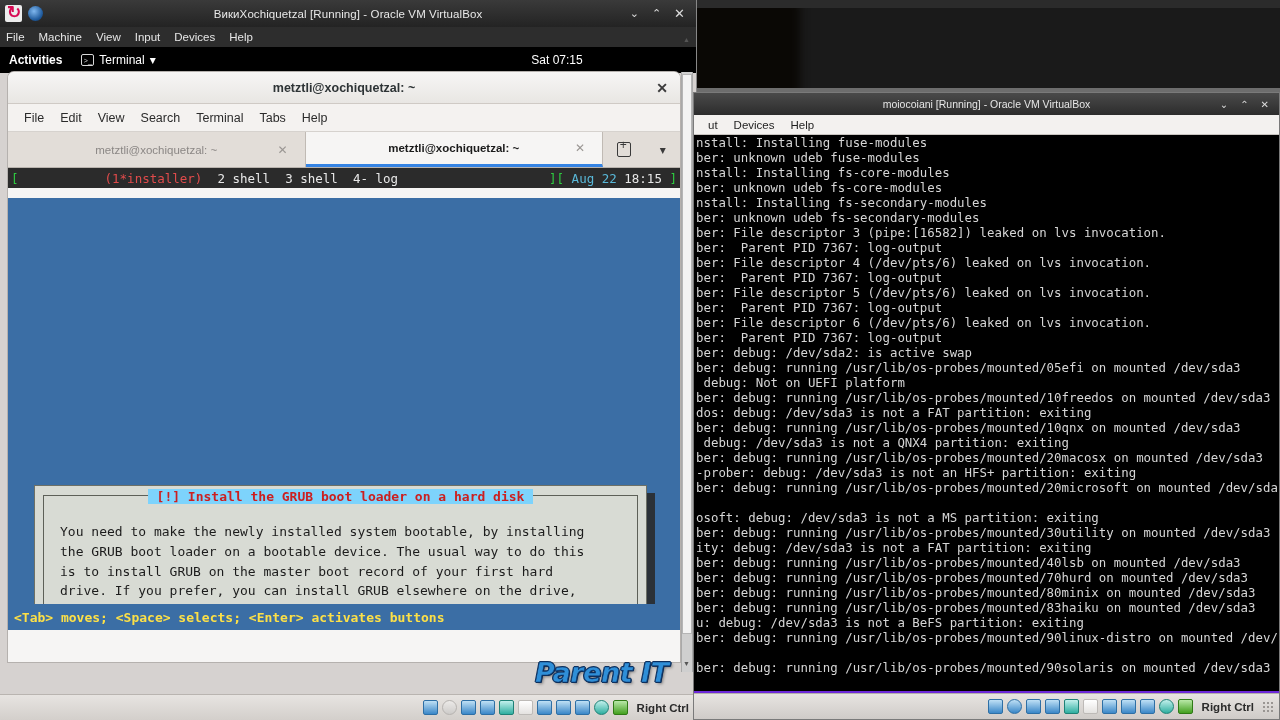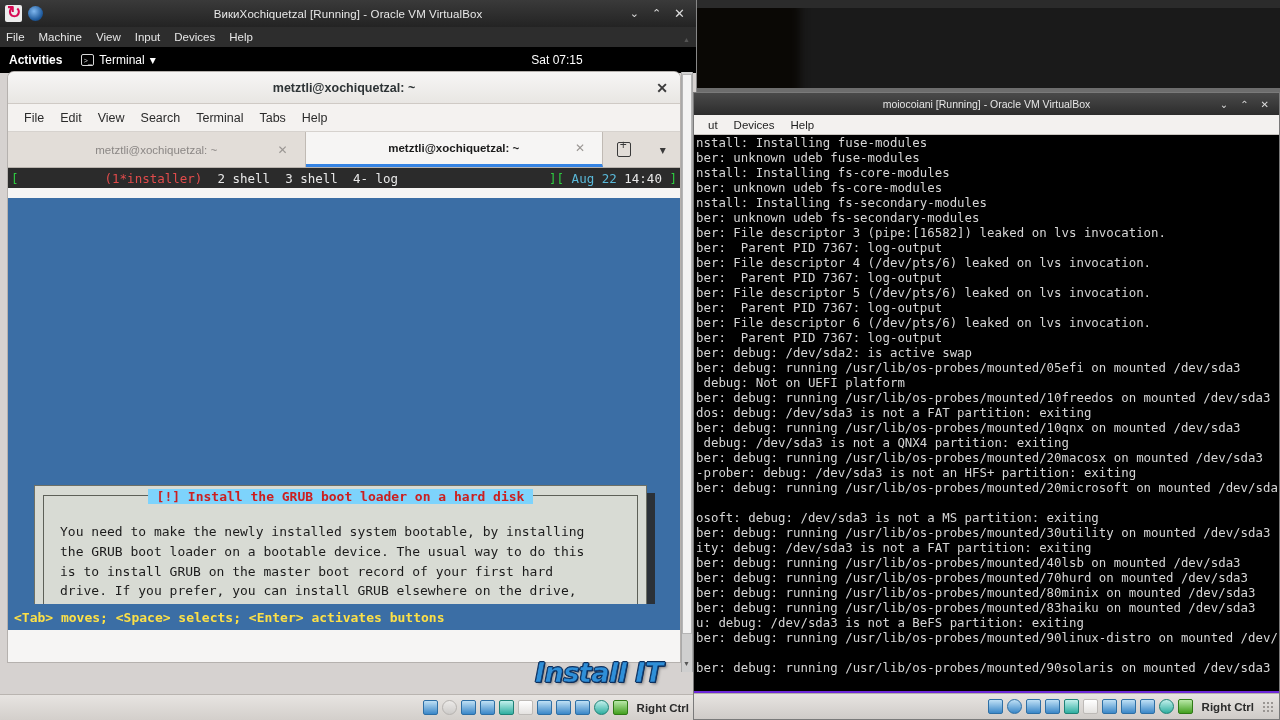--- a/index.html
+++ b/index.html
@@ -360,21 +360,21 @@
       <div class="tmux-bar">
         <span class="tmux-left tx-green">[</span>
         <span style="width:86px"></span>
         <span class="tx-red">(<span>1*installer</span>)</span>
         <span class="tx-white">  </span>
         <span class="tx-white">2 shell</span>
         <span class="tx-white">  </span>
         <span class="tx-white">3 shell</span>
         <span class="tx-white">  </span>
         <span class="tx-white">4- log</span>
-        <span class="tmux-right"><span class="tx-green">][</span> <span class="tx-cyan">Aug 22</span> <span class="tx-white">14:40</span> <span class="tx-green">]</span></span>
+        <span class="tmux-right"><span class="tx-green">][</span> <span class="tx-cyan">Aug 22</span> <span class="tx-white">18:15</span> <span class="tx-green">]</span></span>
       </div>
 
       <div class="installer">
 
         <div class="dlg-shadow"></div>
 
         <div class="dlg">
           <div class="dlg-inner">
             <div class="dlg-title-wrap">
               <span class="dlg-title">[!] Install the GRUB boot loader on a hard disk</span>
@@ -386,21 +386,21 @@
 or to another drive, or even to a floppy.</div>
 
           </div>
         </div>
 
         <div class="inst-help">&lt;Tab&gt; moves; &lt;Space&gt; selects; &lt;Enter&gt; activates buttons</div>
       </div>
 
     </div>
 
-    <div class="metztli">Install IT</div>
+    <div class="metztli">Parent IT</div>
 
     <div class="vbox-statusbar">
       <span class="sbicon"></span>
       <span class="sbicon dim round"></span>
       <span class="sbicon"></span>
       <span class="sbicon"></span>
       <span class="sbicon teal"></span>
       <span class="sbicon white"></span>
       <span class="sbicon"></span>
       <span class="sbicon"></span>

